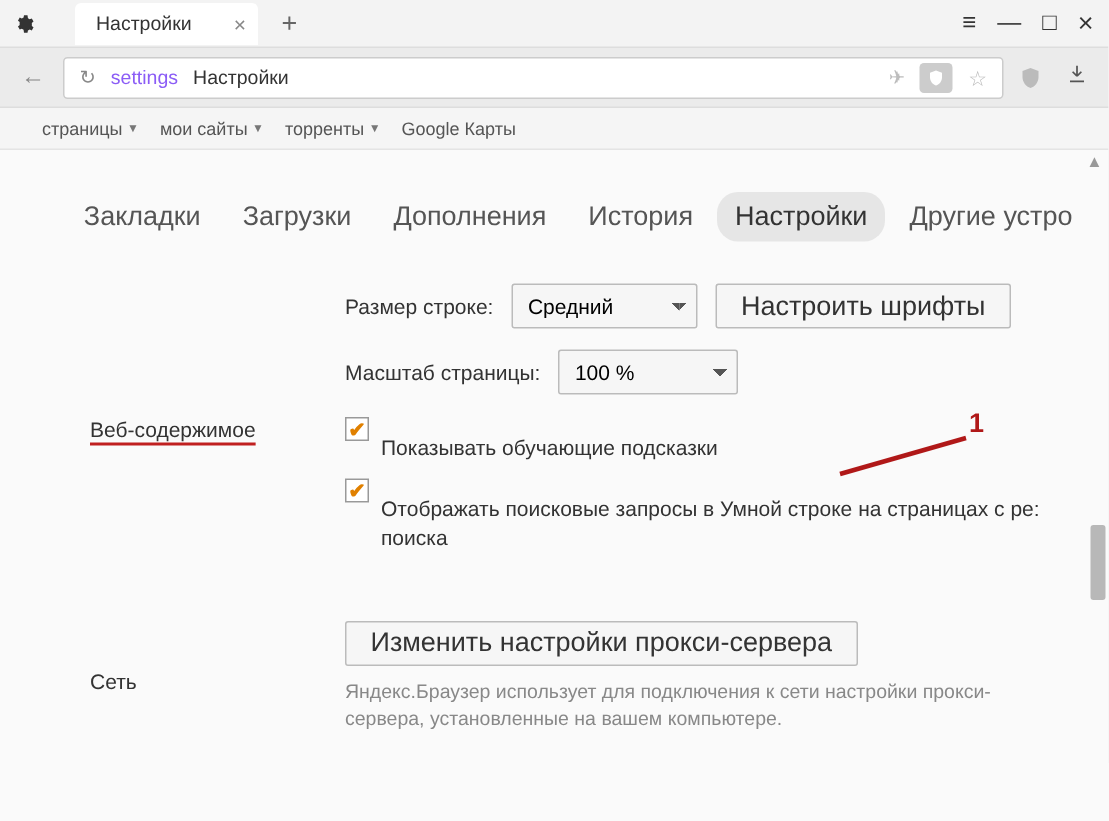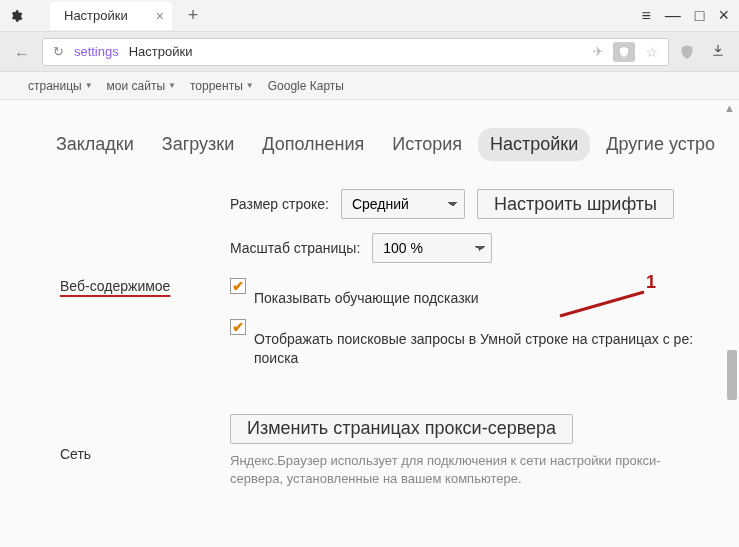--- a/index.html
+++ b/index.html
@@ -184,21 +184,21 @@
                 <span class="mark">✔</span>
               </span>
             <span class="txt">Отображать поисковые запросы в Умной строке на страницах с ре: поиска</span>
           </div>
         </div>
       </div>
 
       <div class="row network-block">
         <div class="section-label">Сеть</div>
         <div class="controls">
-          <button class="btn">Изменить страницах прокси-сервера</button>
+          <button class="btn">Изменить настройки прокси-сервера</button>
           <div class="hint">Яндекс.Браузер использует для подключения к сети настройки прокси-сервера, установленные на вашем компьютере.</div>
         </div>
       </div>
     </div>
 
     <div class="annot-num">1</div>
     <svg class="annot-line" viewBox="0 0 90 30">
       <line x1="2" y1="28" x2="86" y2="4" stroke="#b01818" stroke-width="3"></line>
     </svg>
   </div>

